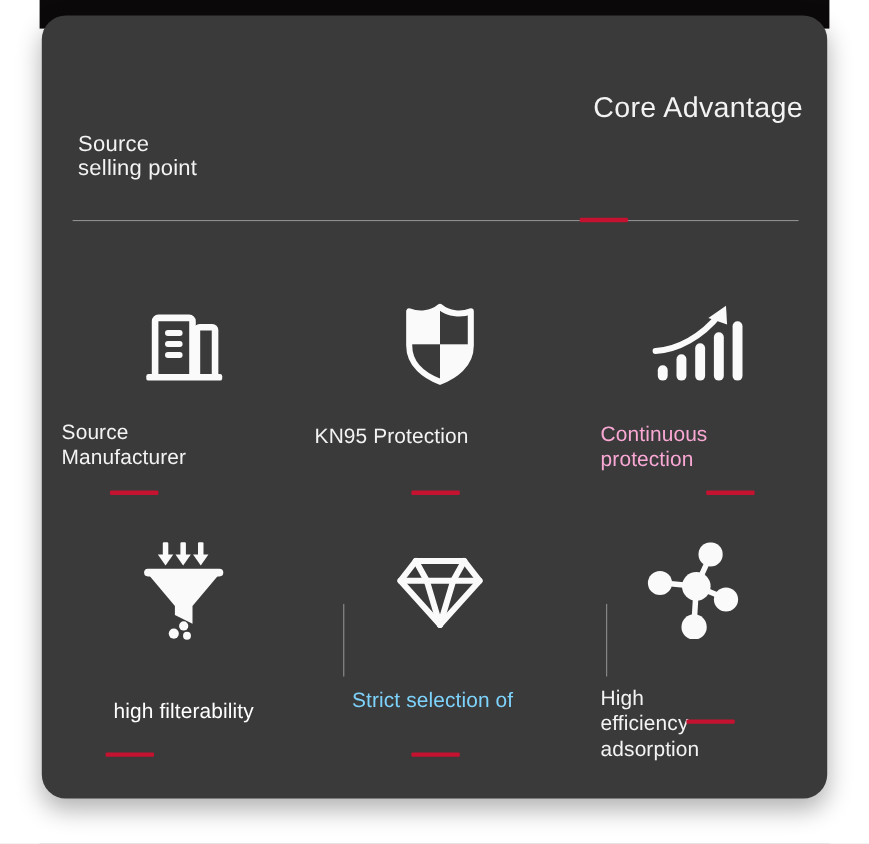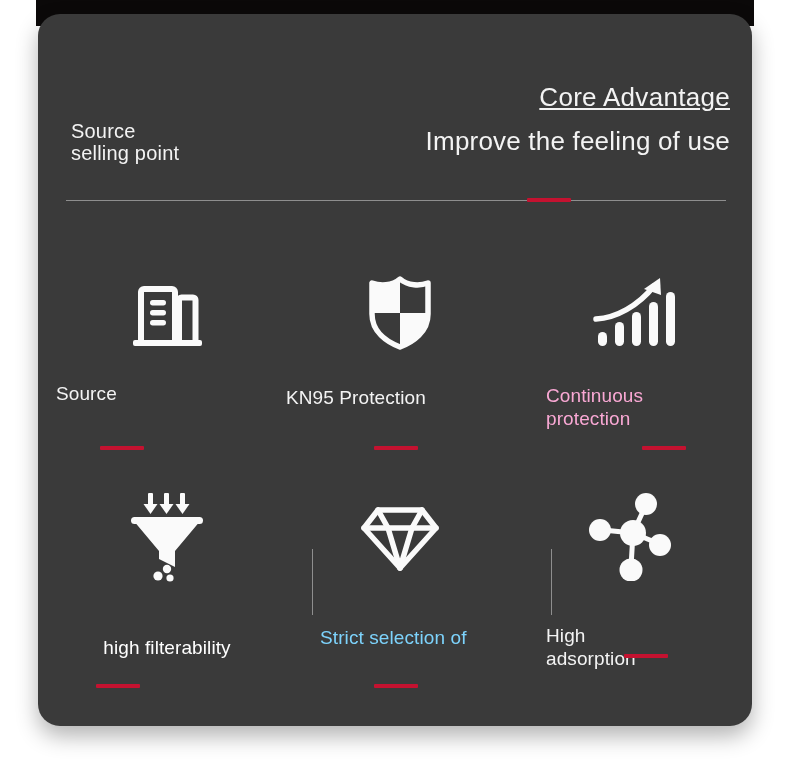--- a/index.html
+++ b/index.html
@@ -70,21 +70,20 @@
   }
   #core-advantage {
     position: absolute;
     right: 22px;
     top: 68px;
     color: #f6f6f6;
     font-size: 26px;
     font-weight: 400;
     letter-spacing: 0.3px;
     white-space: nowrap;
-    text-decoration: underline;
   }
   #improve-feeling {
     position: absolute;
     right: 22px;
     top: 112px;
     color: #f6f6f6;
     font-size: 26px;
     font-weight: 400;
     letter-spacing: 0.2px;
     white-space: nowrap;
@@ -196,21 +195,20 @@
 <div id="white-bottom"></div>
 
 <div id="card" style="background: rgb(58, 58, 58);">
 
   <div id="header">
     <div id="product-selling-point" style="color: rgb(243, 243, 243);">
       <div>Source</div>
       <div>selling point</div>
     </div>
     <div id="core-advantage" style="color: rgb(243, 243, 243);">Core Advantage</div>
-    <div id="improve-feeling" style="color: rgb(243, 243, 243);">Improve the feeling of use</div>
     <div id="header-rule" style="background: rgb(142, 142, 142);"></div>
     <div id="header-rule-accent" style="background: rgb(196, 18, 48);"></div>
   </div>
 
   <div id="grid">
 
     <div class="v-divider" id="div-r1-a" style="background: rgb(142, 142, 142);"></div>
     <div class="v-divider" id="div-r1-b" style="background: rgb(142, 142, 142);"></div>
 
     <div class="row" id="row-1">
@@ -225,20 +223,21 @@
 
             <rect x="25" y="26" width="16" height="5.4" rx="2.7" fill="#fafafa"></rect>
             <rect x="25" y="36" width="16" height="5.4" rx="2.7" fill="#fafafa"></rect>
             <rect x="25" y="46" width="16" height="5.4" rx="2.7" fill="#fafafa"></rect>
 
             <rect x="8" y="66" width="69" height="6" rx="2" fill="#fafafa"></rect>
           </svg>
         </div>
         <div class="cell-label" id="label-source" style="color: rgb(243, 243, 243);">
           <div>Source</div>
+          <div>Manufacturer</div>
         </div>
         <div class="underline" id="ul-source" style="background: rgb(196, 18, 48);"></div>
       </div>
 
       <div class="cell cell-2">
         <div class="icon-wrap">
           <svg width="70" height="78" viewBox="0 0 70 78" fill="none">
             <defs>
               <clipPath id="shieldClip">
                 <path d="M35 5 C27 12 15 12 7 9 V40 C7 58 22 68 35 73 C48 68 63 58 63 40 V9 C55 12 43 12 35 5 Z"></path>
@@ -346,20 +345,21 @@
               <circle cx="46" cy="40" r="13"></circle>
               <circle cx="59" cy="11" r="11"></circle>
               <circle cx="13" cy="37" r="11"></circle>
               <circle cx="73" cy="52" r="11"></circle>
               <circle cx="44" cy="77" r="11.5"></circle>
             </g>
           </svg>
         </div>
         <div class="cell-label" id="label-adsorp" style="color: rgb(243, 243, 243);">
           <div>High</div>
+          <div>efficiency</div>
           <div>adsorption</div>
         </div>
         <div class="underline" id="ul-adsorp" style="background: rgb(196, 18, 48);"></div>
       </div>
     </div>
 
   </div>
 </div>
 
 </body></html>

